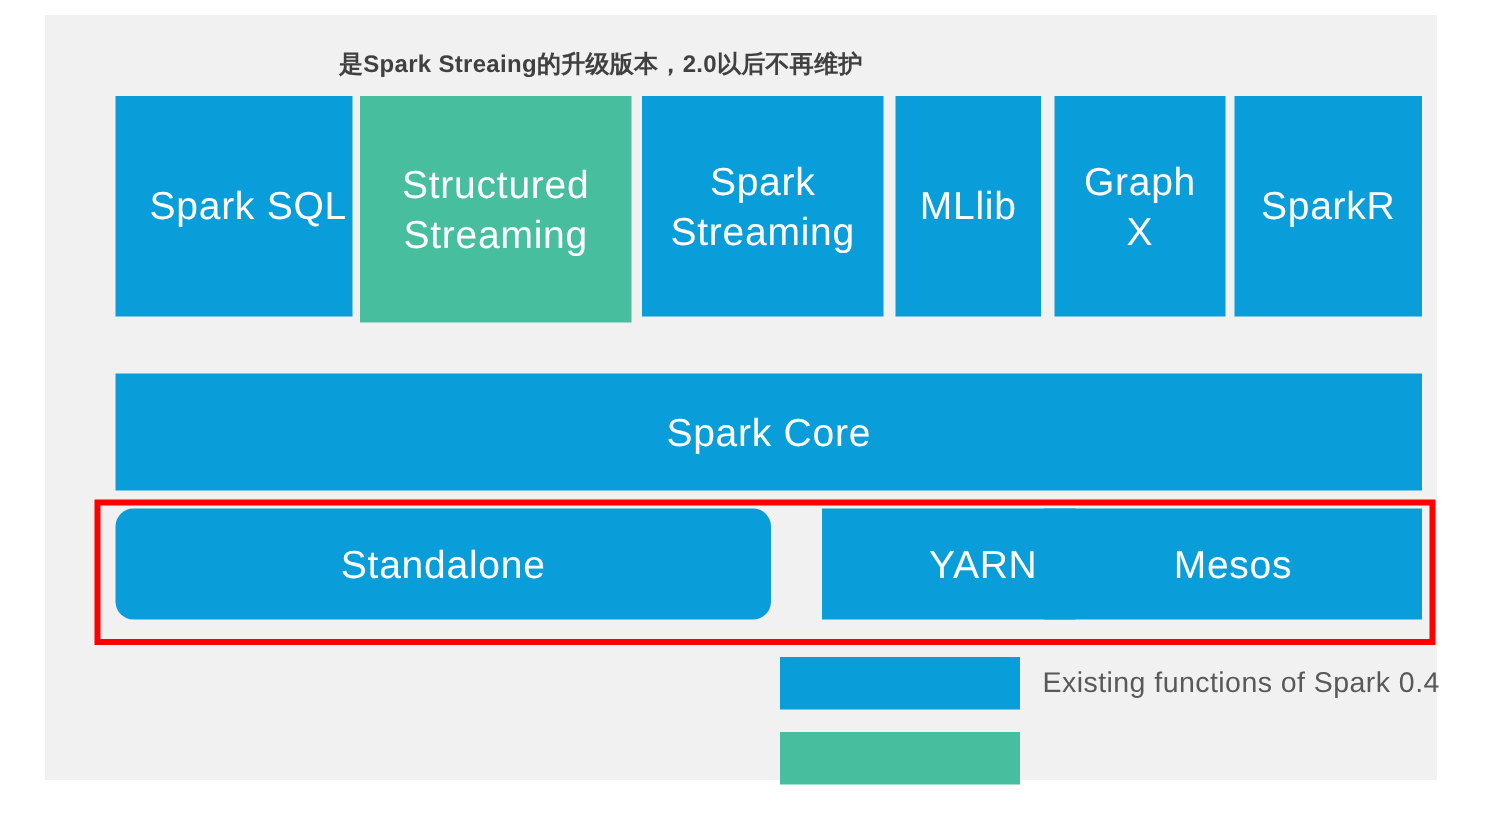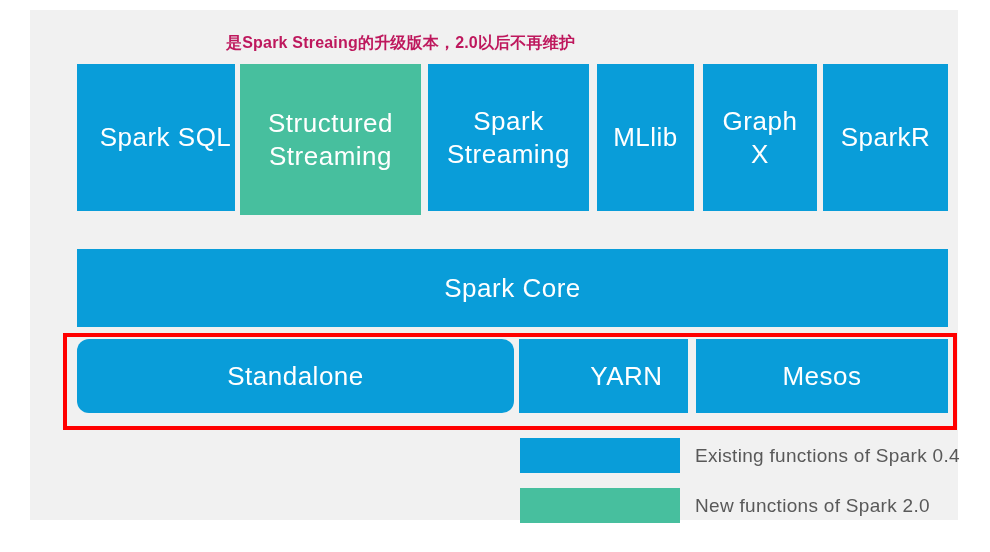--- a/index.html
+++ b/index.html
@@ -6,21 +6,21 @@
   html, body { width: 990px; height: 552px; background: #ffffff; overflow: hidden; }
   body { position: relative; font-family: "Liberation Sans", sans-serif; }
 
   .panel {
     position: absolute; left: 30px; top: 10px; width: 928px; height: 510px;
     background: var(--panel, #f1f1f1);
   }
 
   .annotation {
     position: absolute; left: 226px; top: 33px;
-    font-size: 16px; font-weight: bold; color: #be185d;
+    font-size: 16px; font-weight: bold; color: #404040;
     letter-spacing: 0.2px; white-space: nowrap;
   }
 
   .box {
     position: absolute;
     background: var(--existing, #099dd9);
     color: #ffffff;
     display: flex; align-items: center; justify-content: center;
     text-align: center;
     font-size: 26px; letter-spacing: 0.5px; line-height: 1.25;
@@ -40,21 +40,21 @@
   
   .b-core { left: 77px; top: 237px; width: 871px; height: 78px; margin-top: 12px; }
 
   
   .red-frame {
     position: absolute; left: 63px; top: 333px; width: 894px; height: 97px;
     border: 4px solid var(--highlight, #ff0000);
     background: transparent;
   }
   .b-standalone { left: 77px;  top: 339px; width: 437px; height: 74px; border-radius: 12px; }
-  .b-yarn       { left: 519px; top: 339px; width: 169px; height: 74px; padding-left: 46px; }
+  .b-yarn       { left: 548px; top: 339px; width: 169px; height: 74px; padding-left: 46px; }
   .b-mesos      { left: 696px; top: 339px; width: 252px; height: 74px; }
 
   
   .legend-row { position: absolute; left: 520px; display: flex; align-items: center; }
   .legend-row.first  { top: 438px; }
   .legend-row.second { top: 488px; }
   .swatch { width: 160px; height: 35px; }
   .swatch.existing { background: var(--existing, #099dd9); }
   .swatch.new      { background: var(--new, #47bf9e); }
   .legend-label {
@@ -103,14 +103,13 @@
 <div class="box b-mesos">
   <span class="lbl">Mesos</span>
 </div>
 
 <div class="legend-row first">
   <div class="swatch existing"></div>
   <div class="legend-label">Existing functions of Spark 0.4</div>
 </div>
 <div class="legend-row second">
   <div class="swatch new"></div>
-  <div class="legend-label">New functions of Spark 2.0</div>
 </div>
 
 </body></html>

